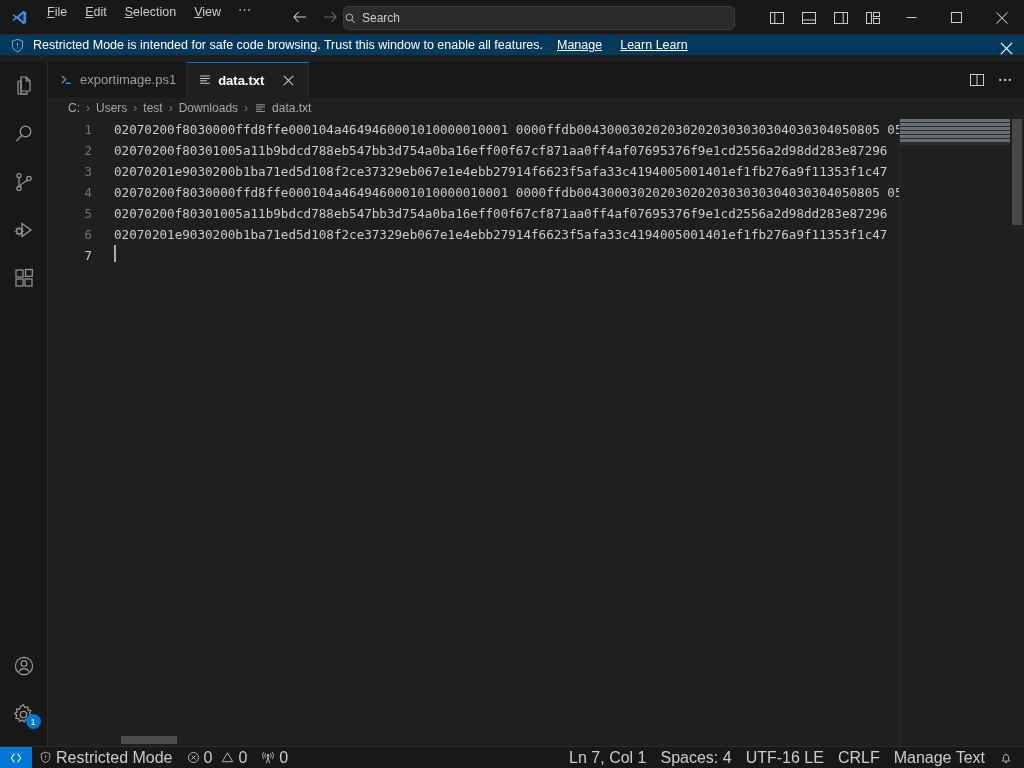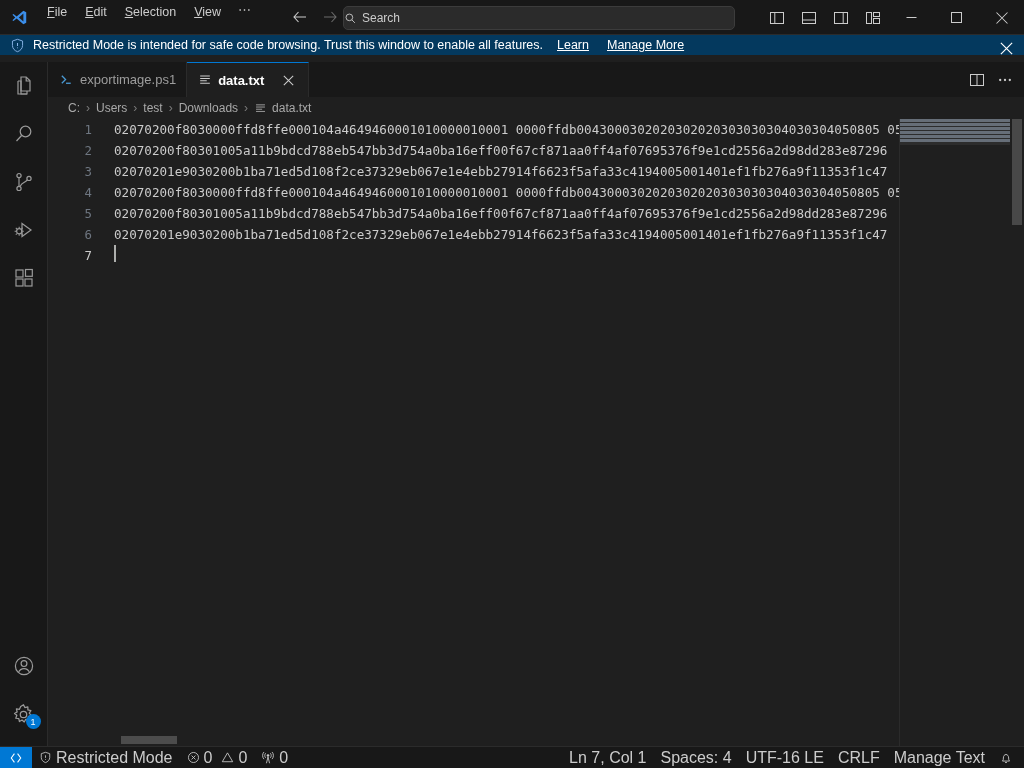--- a/index.html
+++ b/index.html
@@ -282,22 +282,22 @@
 </div>
 
 <div id="banner">
   <span class="shield">
     <svg width="15" height="15" viewBox="0 0 16 16">
         <path d="M8 1.4 L13.4 3.2 V8 C13.4 11.3 10.9 13.6 8 14.6 C5.1 13.6 2.6 11.3 2.6 8 V3.2 Z" stroke="#8ab4e8" stroke-width="1" fill="none"></path>
         <path d="M8 5.2 V8.4 M8 10 v0.9" stroke="#8ab4e8" stroke-width="1.1"></path>
       </svg>
   </span>
   <span id="banner-text">Restricted Mode is intended for safe code browsing. Trust this window to enable all features.</span>
-  <span class="banner-link">Learn</span>
-  <span class="banner-link">Manage More</span>
+  <span class="banner-link">Manage</span>
+  <span class="banner-link">Learn Learn</span>
   <span id="banner-close">
     <svg width="13" height="13" viewBox="0 0 12 12">
         <path d="M0.8 0.8 L11.2 11.2 M11.2 0.8 L0.8 11.2" stroke="#ffffff" stroke-width="1.1"></path>
       </svg>
   </span>
 </div>
 
 <div id="activitybar">
 
   <div class="act-icon">

